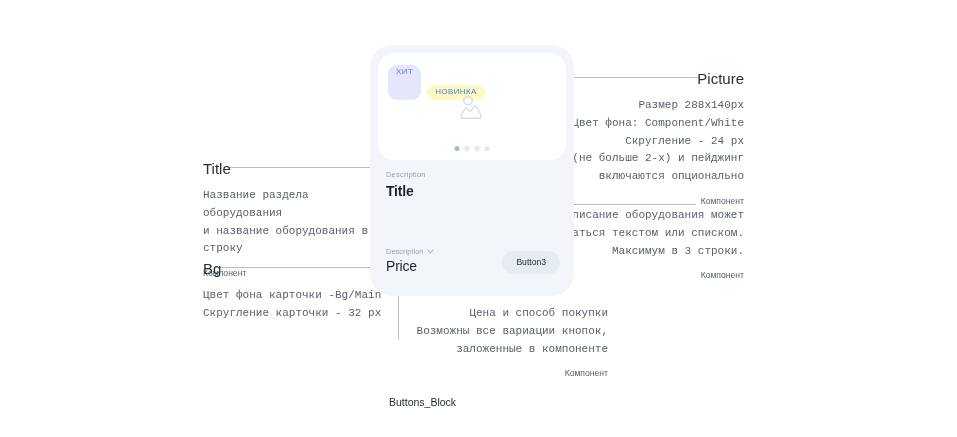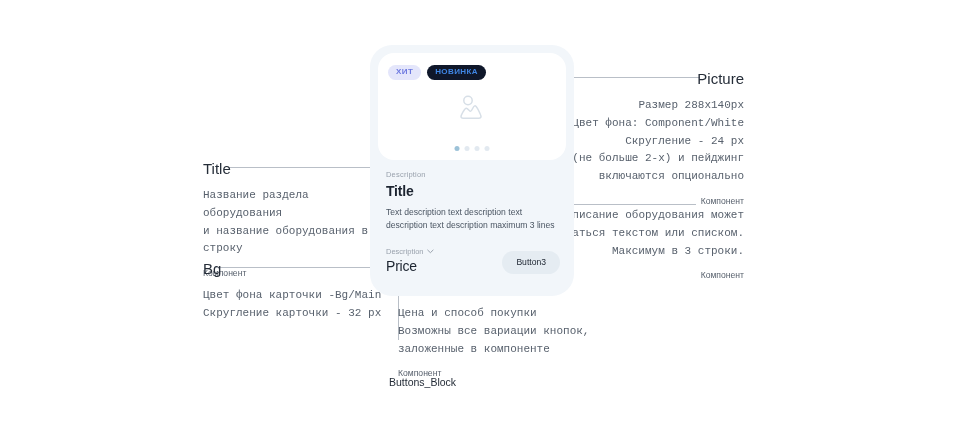--- a/index.html
+++ b/index.html
@@ -23,25 +23,25 @@
   }
   .picture {
     position: relative;
     width: 188px; height: 107px;
     background: #ffffff;
     border-radius: 16px;
     overflow: hidden;
   }
   .badges { position: absolute; left: 10px; top: 12px; display: flex; gap: 6px; }
   .badge {
-    font-size: 8px; font-weight: bold; letter-spacing: .4px;
+    font-size: 8px; font-weight: normal; letter-spacing: .4px;
     padding: 3px 8px 4px; border-radius: 9px; line-height: 1;
   }
   .badge.hit { background: #e4e6fb; color: #6c78e0; }
-  .badge.new { background: #0f172a; color: #3f86e4; }
+  .badge.new { background: #fef9c3; color: #3f86e4; margin-top: 20px; }
 
   .ph-icon { position: absolute; left: 50%; top: 50%; transform: translate(-50%,-42%); }
 
   .dots { position: absolute; left: 50%; bottom: 9px; transform: translateX(-50%); display: flex; gap: 5px; }
   .dot { width: 5px; height: 5px; border-radius: 50%; background: #e2e9f0; }
   .dot.active { background: #9cc2d8; }
 
   .card-body { padding: 10px 8px 0 8px; }
   .eyebrow { font-size: 7.5px; color: #9aa2ad; letter-spacing: .2px; }
   .title { font-size: 14px; font-weight: bold; color: #1c2430; margin-top: 4px; letter-spacing: -.2px; }
@@ -105,21 +105,20 @@
         <span class="dot active"></span>
         <span class="dot"></span>
         <span class="dot"></span>
         <span class="dot"></span>
       </div>
     </div>
 
     <div class="card-body">
       <div class="eyebrow">Description</div>
       <div class="title">Title</div>
-      <div class="desc">Text description text description text description text description maximum 3 lines</div>
     </div>
 
     <div class="price-row">
       <div>
         <div class="price-eyebrow">
           <span>Description</span>
           <span>
             <svg width="7" height="5" viewBox="0 0 7 5" fill="none">
               <path d="M.7 1.1 3.4 3.7 6.1 1.1" stroke="#9aa2ad" stroke-width="1" stroke-linecap="round"></path>
             </svg>
@@ -154,21 +153,21 @@
 и название оборудования в 1 строку</div>
     <a class="anno-link">Компонент</a>
   </div>
 
   <div class="anno" style="left:203px; top:260px; width:190px;">
     <div class="anno-title">Bg</div>
     <div class="anno-body">Цвет фона карточки -Bg/Main
 Скругление карточки - 32 px</div>
   </div>
 
-  <div class="anno" style="left:398px; top:305px; width:210px;">
+  <div class="anno" style="left:398px; top:305px; width:210px;text-align:right;">
     <div class="anno-body" style="margin-top:0;">Цена и способ покупки
 Возможны все вариации кнопок,
 заложенные в компоненте</div>
     <a class="anno-link">Компонент</a>
   </div>
-  <div class="bottom-label" style="left:389px; top:376px;">Buttons_Block</div>
+  <div class="bottom-label" style="left:389px; top:396px;">Buttons_Block</div>
 
 </div>
 
 </body></html>

